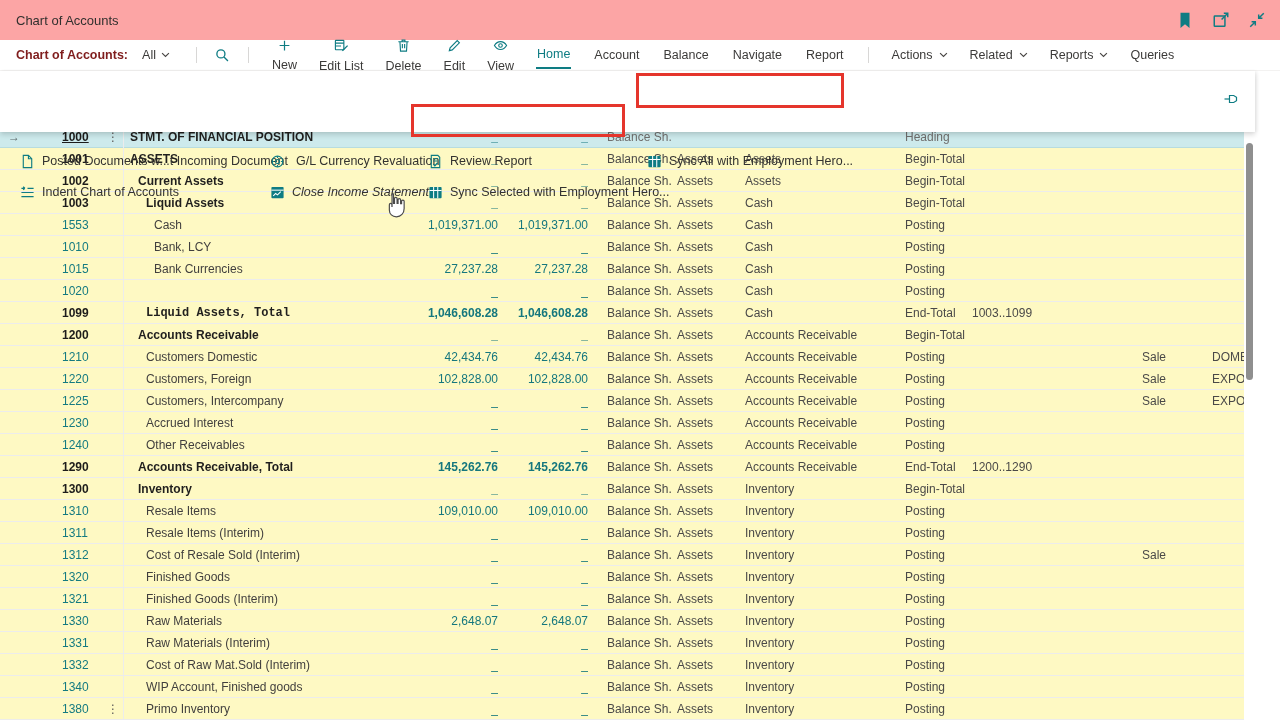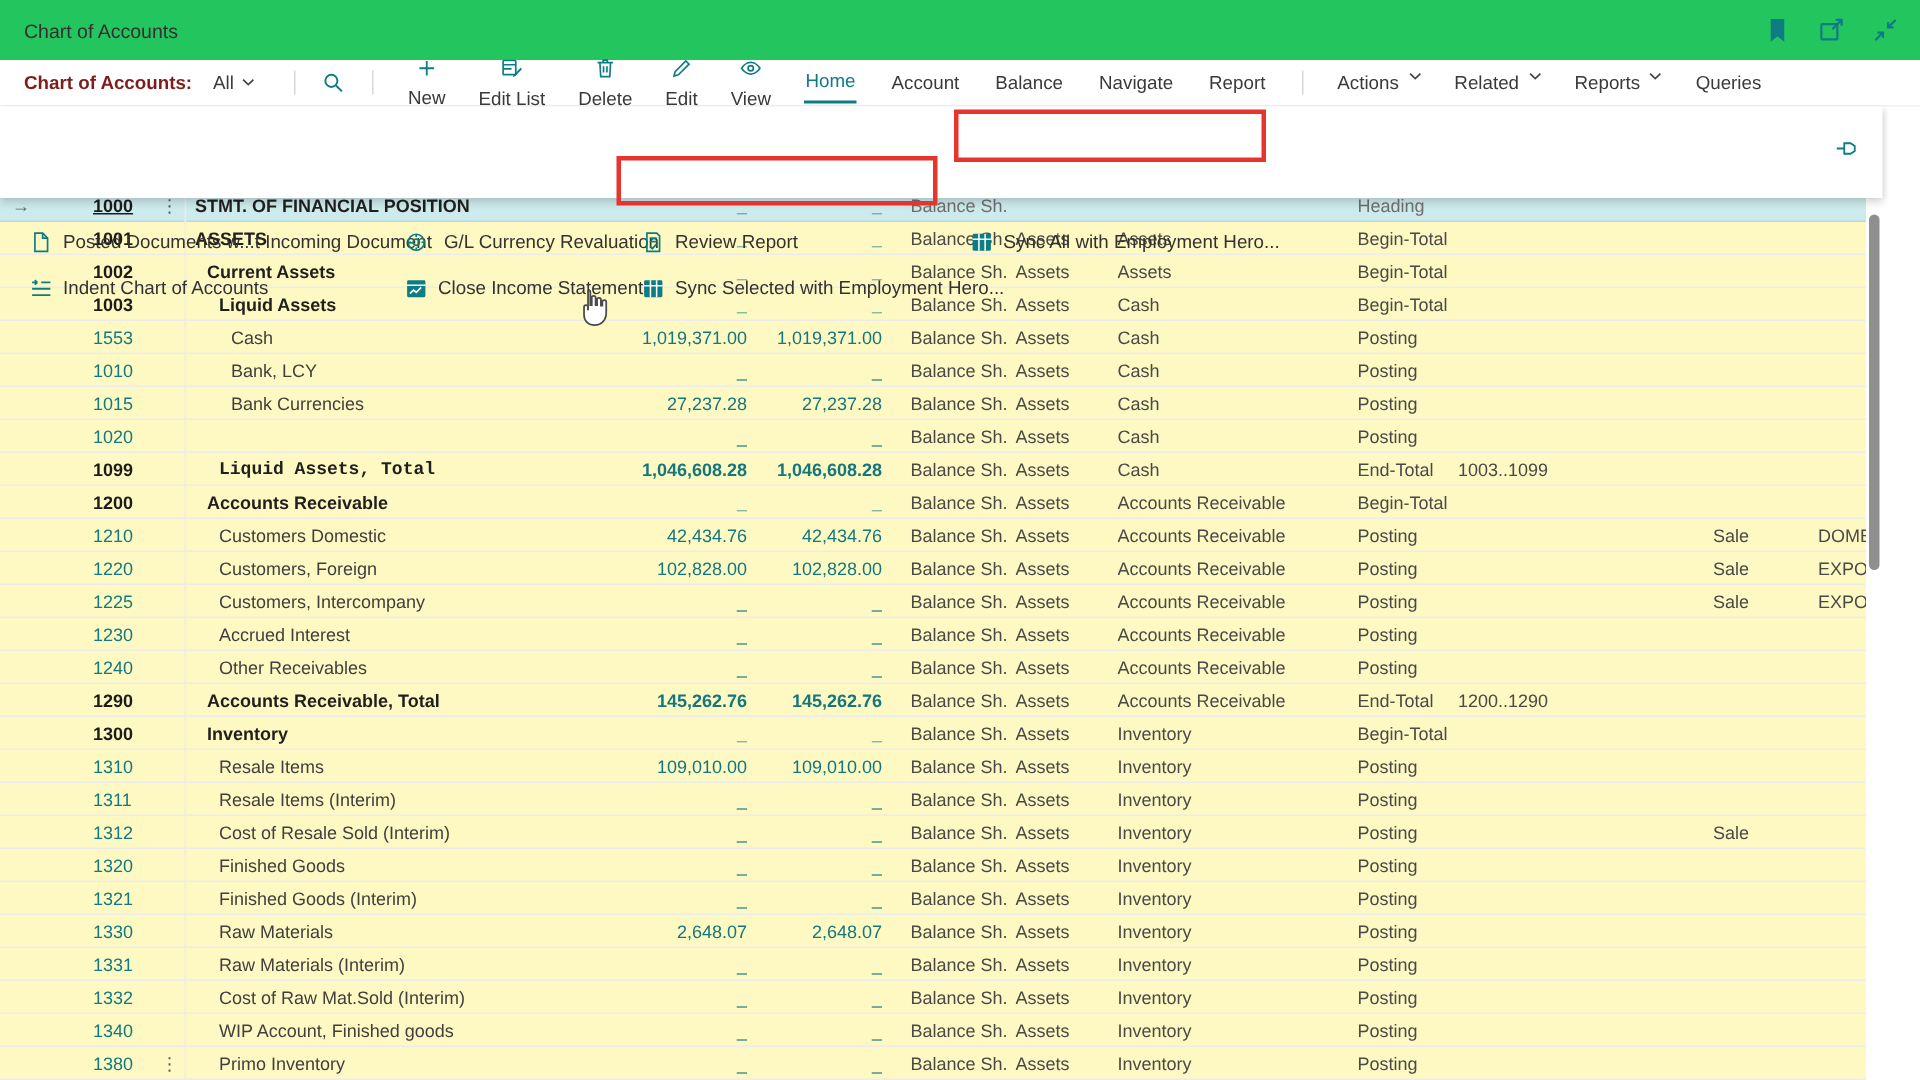--- a/index.html
+++ b/index.html
@@ -1,37 +1,37 @@
 <!DOCTYPE html>
 <html><head>
 <meta charset="utf-8">
 <style>
   * { margin:0; padding:0; box-sizing:border-box; }
   html,body { width:1280px; height:720px; overflow:hidden; background:#fff;
     font-family:"Liberation Sans","DejaVu Sans",sans-serif; color:#3b3a39; }
   svg { display:block; }
 
   
-  .titlebar { position:absolute; left:0; top:0; width:1280px; height:40px; background:#22c55e; }
+  .titlebar { position:absolute; left:0; top:0; width:1280px; height:40px; background:#fca5a5; }
   .titlebar .title { position:absolute; left:16px; top:13px; font-size:13px; color:#31302e; }
   .tb-icons { position:absolute; right:14px; top:11px; display:flex; gap:18px; }
   .tb-icons .icbtn { width:18px; height:18px; cursor:pointer; background:none; border:none; padding:0; }
 
   
   .actionbar { position:absolute; left:0; top:40px; width:1280px; height:31px; background:#fff;
     display:flex; align-items:center; padding:0 14px 0 16px; font-size:12.5px; color:#3b3a39;
     border-bottom:1px solid #f3f2f1; }
   .ab-caption { font-weight:bold; color:#7f1d1d; margin-right:14px; white-space:nowrap; }
   .ab-view { display:flex; align-items:center; gap:5px; margin-right:14px; cursor:pointer; }
   .ab-sep { width:1px; height:16px; background:#d8d7d6; margin:0 12px; }
   .ab-btn { display:flex; align-items:center; gap:6px; margin:0 11px; cursor:pointer; white-space:nowrap;
     background:none; border:none; font:inherit; color:#3b3a39;flex-direction:column; }
   .ab-tab { margin:0 11px; cursor:pointer; white-space:nowrap; padding:6px 1px; }
   .ab-tab.active { color:#0e7c83; border-bottom:2px solid #0e7c83; }
-  .ab-menu { display:flex; gap:6px; margin:0 11px; cursor:pointer; white-space:nowrap; }
+  .ab-menu { display:flex; align-items:center; gap:6px; margin:0 11px; cursor:pointer; white-space:nowrap; }
   .ab-spacer { flex:1; }
 
   
   .ribbon { position:absolute; left:0; top:71px; width:1255px; height:61px; background:#fff;
     box-shadow:0 3px 5px rgba(0,0,0,.14), 2px 0 3px rgba(0,0,0,.05); z-index:20; }
   .ribbon-item { position:absolute; display:flex; align-items:center; gap:7px; font-size:12.5px;
     color:#333230; cursor:pointer; white-space:nowrap; height:22px; }
   .pin { position:absolute; right:16px; top:20px; cursor:pointer; background:none; border:none; padding:0; }
   .hlbox { position:absolute; border:3px solid #e5352c; z-index:30; pointer-events:none; }
   #hl-sync-all { left:636px; top:73px; width:208px; height:35px; }
@@ -222,21 +222,21 @@
         <span>Sync All with Employment Hero...</span>
       </div>
       <div class="ribbon-item" style="left: 20px; top: 110px;">
         <span>
           <svg width="15" height="15" viewBox="0 0 16 16" fill="none" stroke="#0e7c83" stroke-width="1.3">
             <path d="M8 3.5h6.5M1.5 3.5h3.7M5.2 3.5L3.4 1.9M5.2 3.5L3.4 5.1M1.5 8h13M1.5 12.5h13"></path>
           </svg>
         </span>
         <span>Indent Chart of Accounts</span>
       </div>
-      <div class="ribbon-item" style="left: 270px; top: 110px;">
+      <div class="ribbon-item" style="left: 270px; top: 110px; font-style: italic;">
         <span>
           <svg width="15" height="15" viewBox="0 0 16 16">
             <rect x="1.5" y="2" width="13" height="12" rx="1" fill="#0e7c83"></rect>
             <path d="M1.5 5.5h13" stroke="#fff" stroke-width="1.1"></path>
             <path d="M3.5 11.5L6 9l2 1.5 3.5-3.5" stroke="#fff" stroke-width="1.2" fill="none"></path>
           </svg>
         </span>
         <span>Close Income Statement</span>
       </div>
       <div class="ribbon-item" style="left: 428px; top: 110px;">

